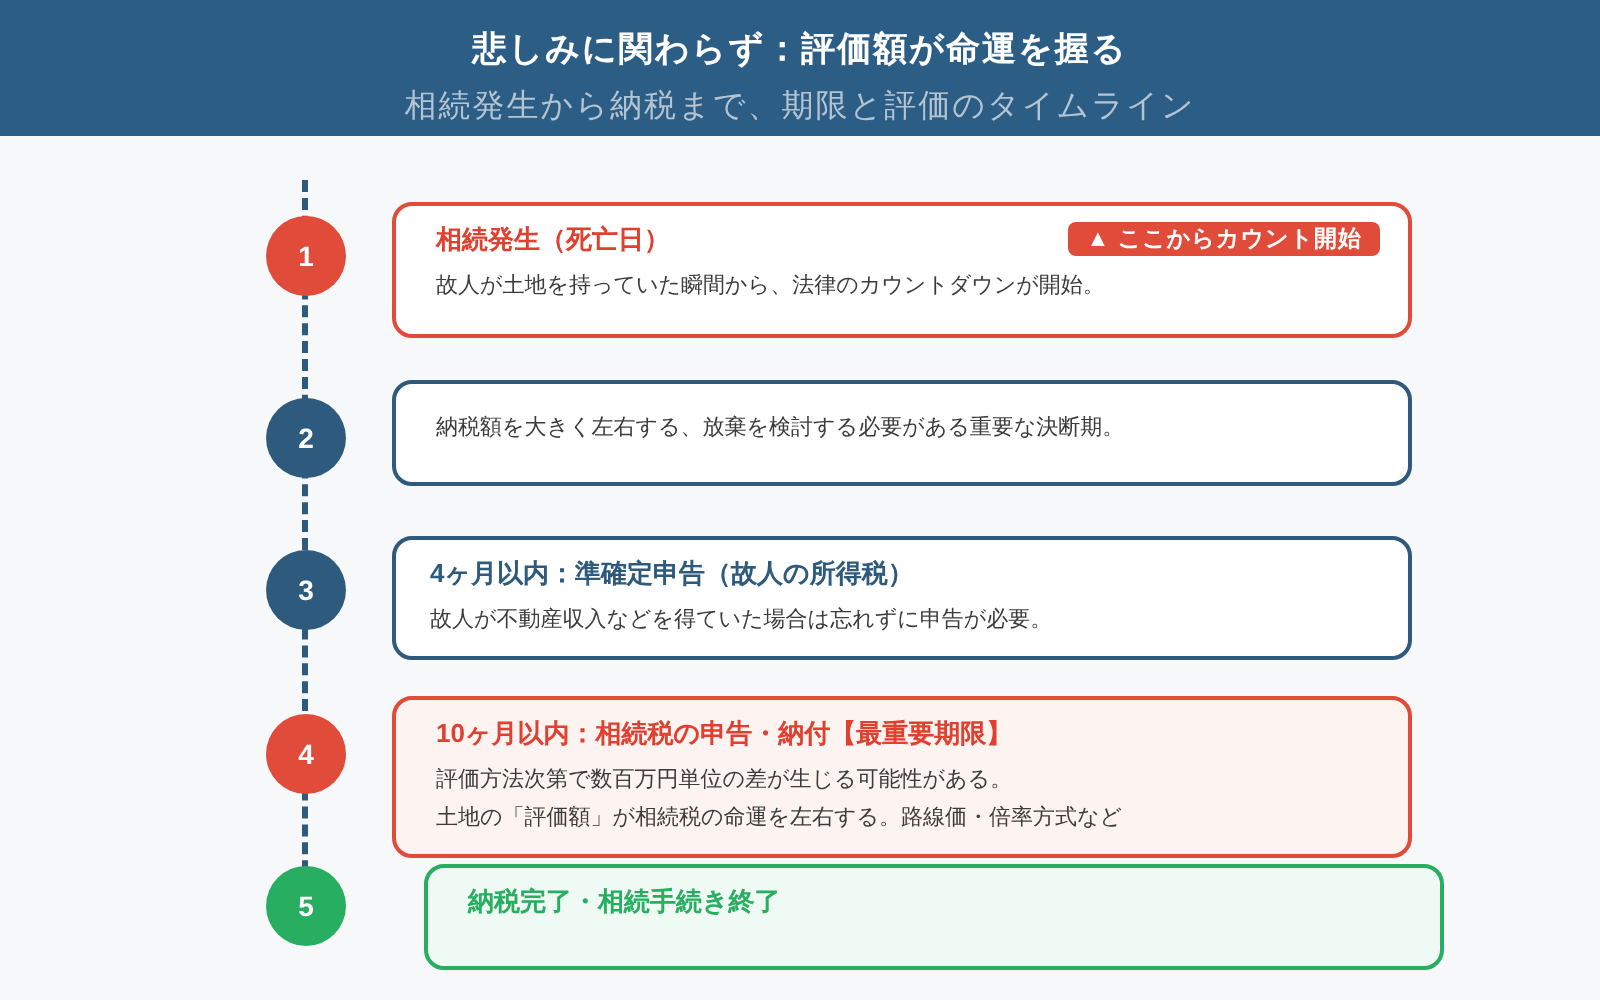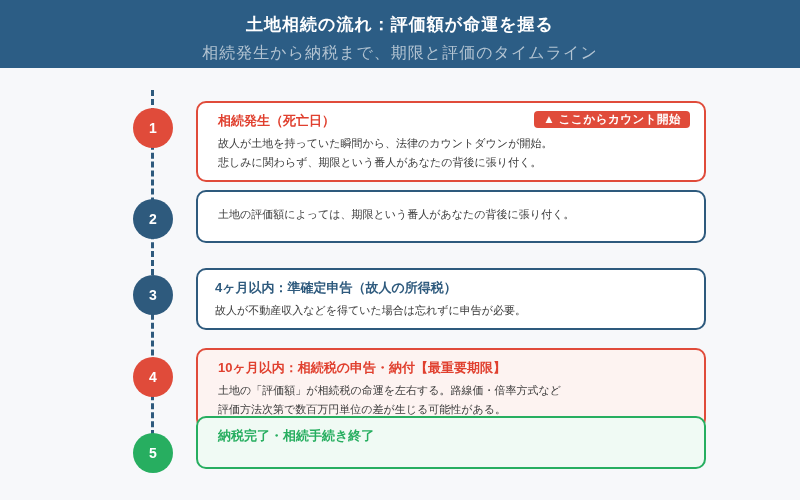--- a/index.html
+++ b/index.html
@@ -54,64 +54,63 @@
   .card.acc-blue .title{color:#2e5a7d;}
   .card.acc-green{border-color:#27ae60;}
   .card.acc-green .title{color:#27ae60;}
   .card.bg-pink{background:#fdf3f1;}
   .card.bg-green{background:#f0faf4;}
   
   .c1{top:40px;}  .k1{top:33px;min-height:68px;}
   .c2{top:131px;} .k2{top:122px;min-height:53px;}
   .c3{top:207px;} .k3{top:200px;min-height:58px;padding-left:17px;}
   .c4{top:289px;} .k4{top:280px;min-height:62px;}
-  .c5{top:365px;} .k5{top:348px;min-height:53px;}
+  .c5{top:365px;} .k5{top:364px;min-height:53px;margin-left:16px;}
 </style>
 </head>
 <body>
 
 <div class="header">
-  <div class="title">土地相続の流れ：評価額が命運を握る</div>
+  <div class="title">悲しみに関わらず：評価額が命運を握る</div>
   <div class="subtitle">相続発生から納税まで、期限と評価のタイムライン</div>
 </div>
 
 <div class="timeline">
   <div class="tl-line"></div>
 
   <div class="circle acc-red c1">1</div>
   <div class="card acc-red k1">
     <span class="title">相続発生（死亡日）</span>
     <span class="badge">▲ ここからカウント開始</span>
     <div class="body">
       <div>故人が土地を持っていた瞬間から、法律のカウントダウンが開始。</div>
-      <div>悲しみに関わらず、期限という番人があなたの背後に張り付く。</div>
     </div>
   </div>
 
   <div class="circle acc-blue c2">2</div>
   <div class="card acc-blue k2">
     <div class="body">
-      <div>土地の評価額によっては、期限という番人があなたの背後に張り付く。</div>
+      <div>納税額を大きく左右する、放棄を検討する必要がある重要な決断期。</div>
     </div>
   </div>
 
   <div class="circle acc-blue c3">3</div>
   <div class="card acc-blue k3">
     <span class="title">4ヶ月以内：準確定申告（故人の所得税）</span>
     <div class="body">
       <div>故人が不動産収入などを得ていた場合は忘れずに申告が必要。</div>
     </div>
   </div>
 
   <div class="circle acc-red c4">4</div>
   <div class="card acc-red bg-pink k4">
     <span class="title">10ヶ月以内：相続税の申告・納付【最重要期限】</span>
     <div class="body">
+      <div>評価方法次第で数百万円単位の差が生じる可能性がある。</div>
       <div>土地の「評価額」が相続税の命運を左右する。路線価・倍率方式など</div>
-      <div>評価方法次第で数百万円単位の差が生じる可能性がある。</div>
     </div>
   </div>
 
   <div class="circle acc-green c5">5</div>
   <div class="card acc-green bg-green k5">
     <span class="title">納税完了・相続手続き終了</span>
   </div>
 </div>
 
 </body></html>

